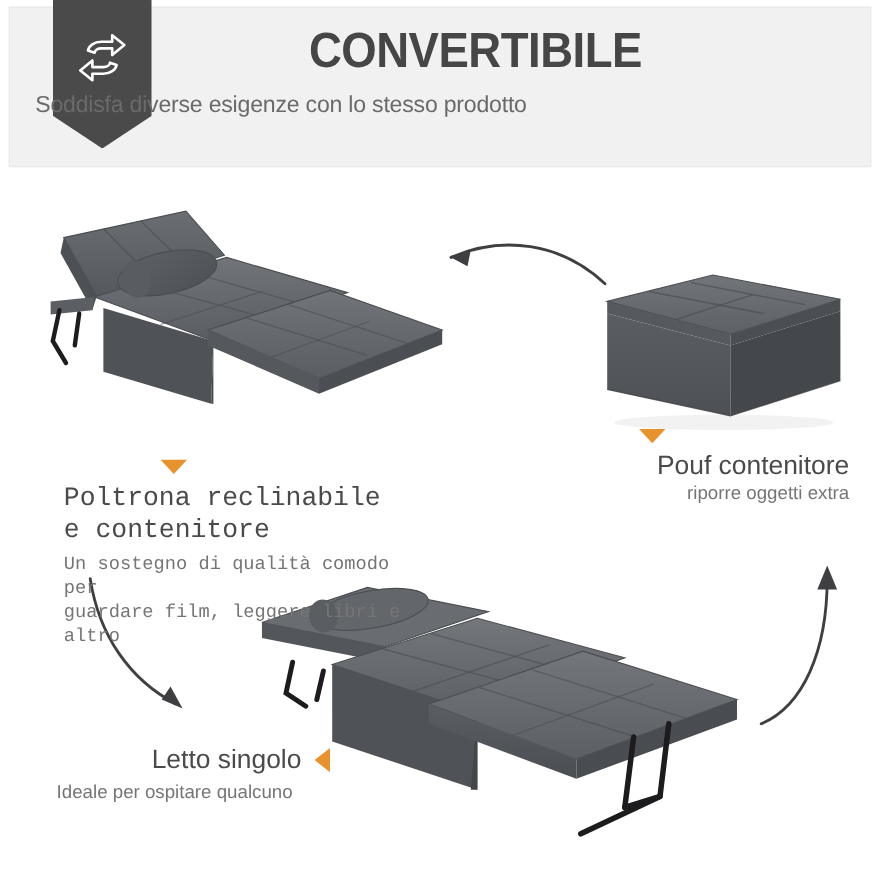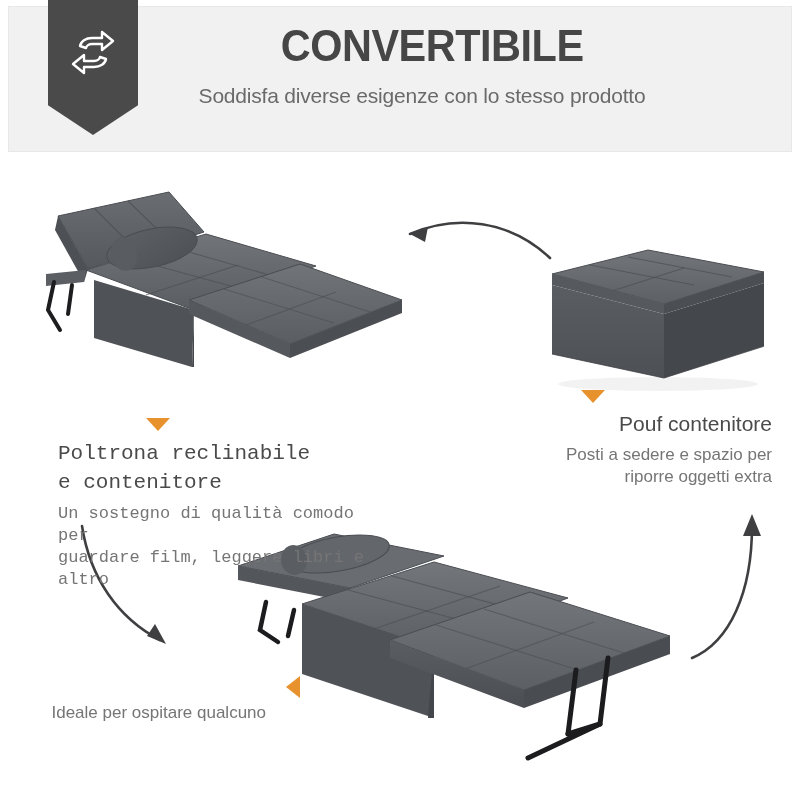--- a/index.html
+++ b/index.html
@@ -28,30 +28,30 @@
     position:absolute; left:0; top:20px; width:800px;
     text-align:center;
     font-size:45px; font-weight:bold; letter-spacing:-0.5px;
     color:#464646;
     padding-left:70px;
     font-family:"Liberation Sans", sans-serif;
     transform:scaleX(0.92); transform-origin:center;
   }
   .header-sub{
     position:absolute; left:0; top:84px; width:800px;
-    text-align:center;
+    text-align:left;
     font-size:21px; color:#6a6a6a;
-    padding-left:44px;
+    padding-left:32px;
     letter-spacing:-0.2px;
   }
 
   
   .art{ position:absolute; }
 
-  .cap-title{ color:#4a4a4a; font-size:21px; line-height:29px; }
+  .cap-title{ color:#4a4a4a; font-size:24px; line-height:29px; }
   .cap-sub{ color:#757575; font-size:17px; line-height:22px; }
 
   .tri-down{
     width:0;height:0;
     border-left:12px solid transparent;
     border-right:12px solid transparent;
     border-top:13px solid #e8922e;
   }
   .tri-left{
     width:0;height:0;
@@ -235,24 +235,26 @@
   <div class="cap-title">e contenitore</div>
   <div class="cap-sub" style="margin-top:6px;">Un sostegno di qualità comodo per</div>
   <div class="cap-sub">guardare film, leggere libri e altro</div>
 </div>
 
 <div id="cap-pouf">
   <div class="tri-wrap">
     <div class="tri-down"></div>
   </div>
   <div class="cap-title">Pouf contenitore</div>
-  <div class="cap-sub" style="margin-top:6px;">Posti a sedere e spazio per</div>
   <div class="cap-sub">riporre oggetti extra</div>
 </div>
 
 <div id="cap-bed">
   <div class="row">
+    <div class="txtcol">
+      <div class="cap-title">Letto singolo</div>
+    </div>
     <div>
         <div class="tri-left"></div>
       </div>
   </div>
   <div class="cap-sub" style="margin-top:4px; padding-right:34px;text-align:right;">Ideale per ospitare qualcuno</div>
 </div>
 
 </body></html>

